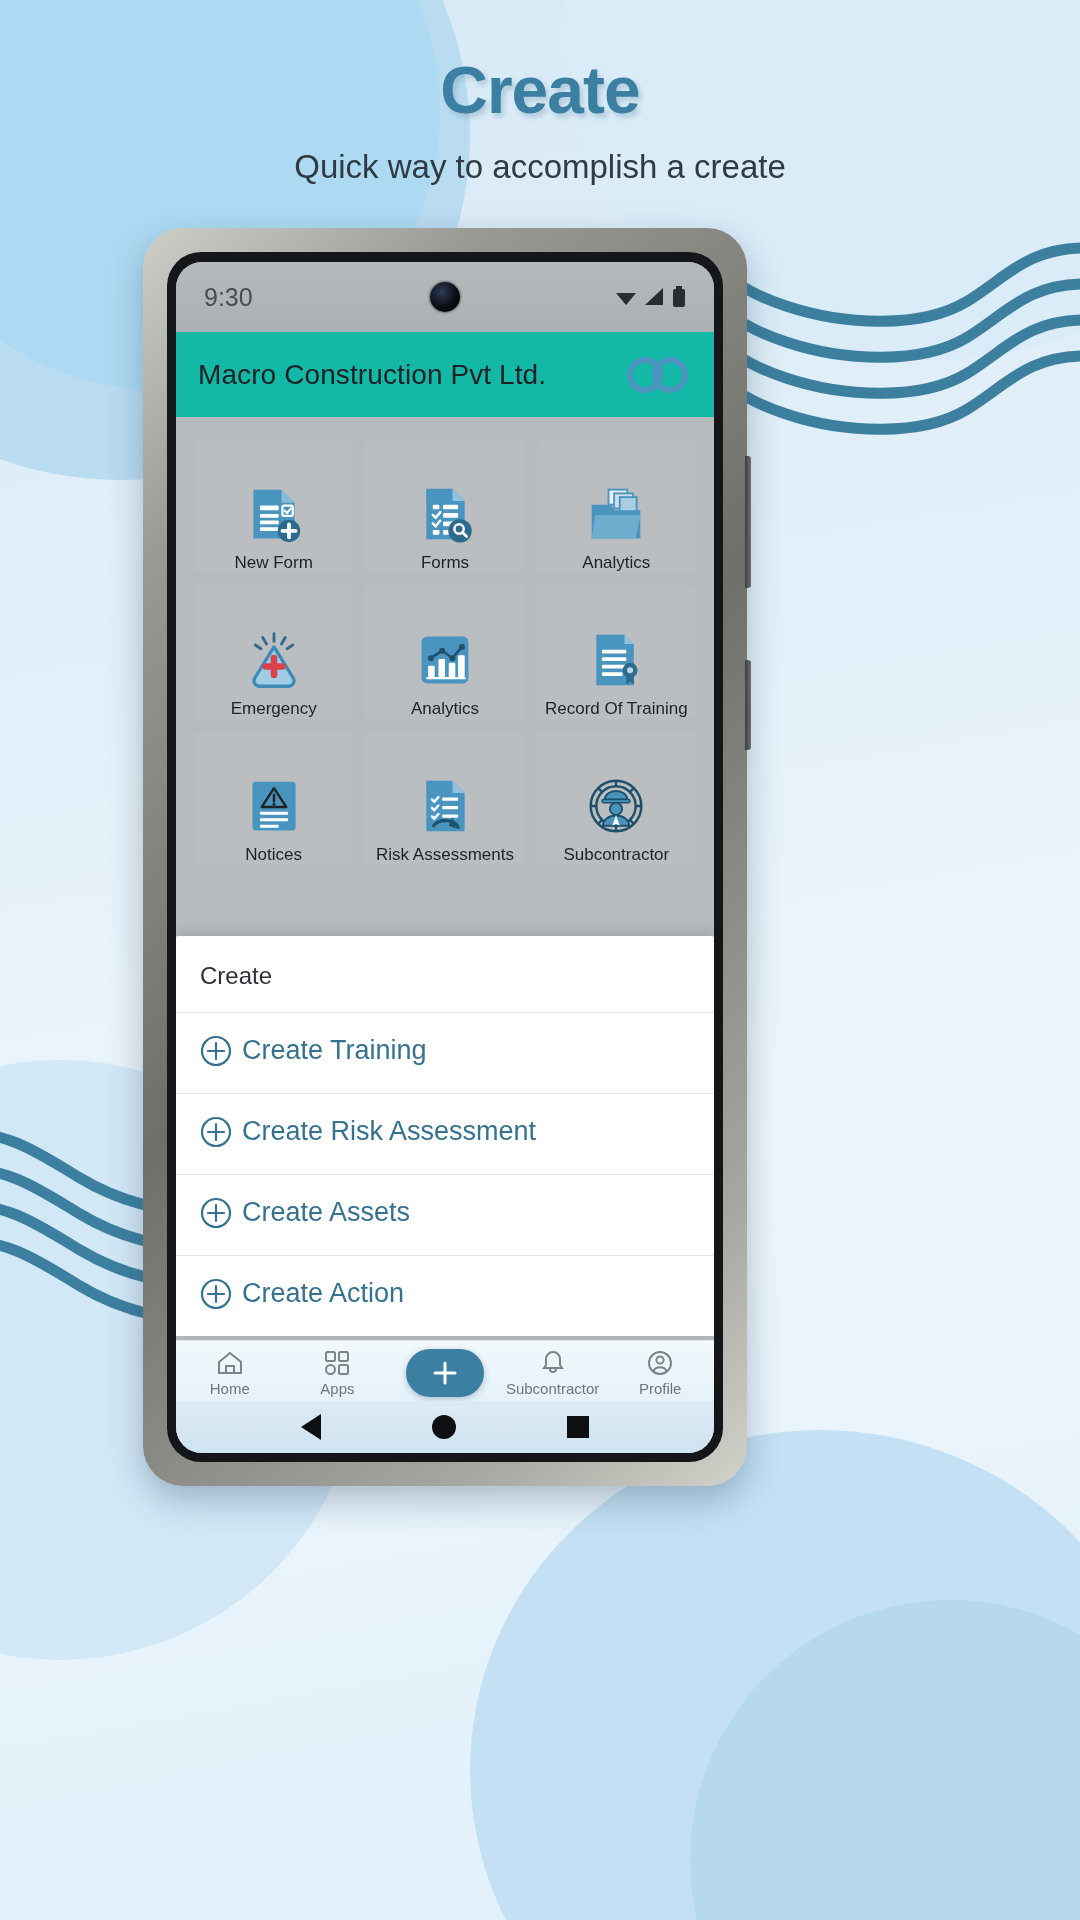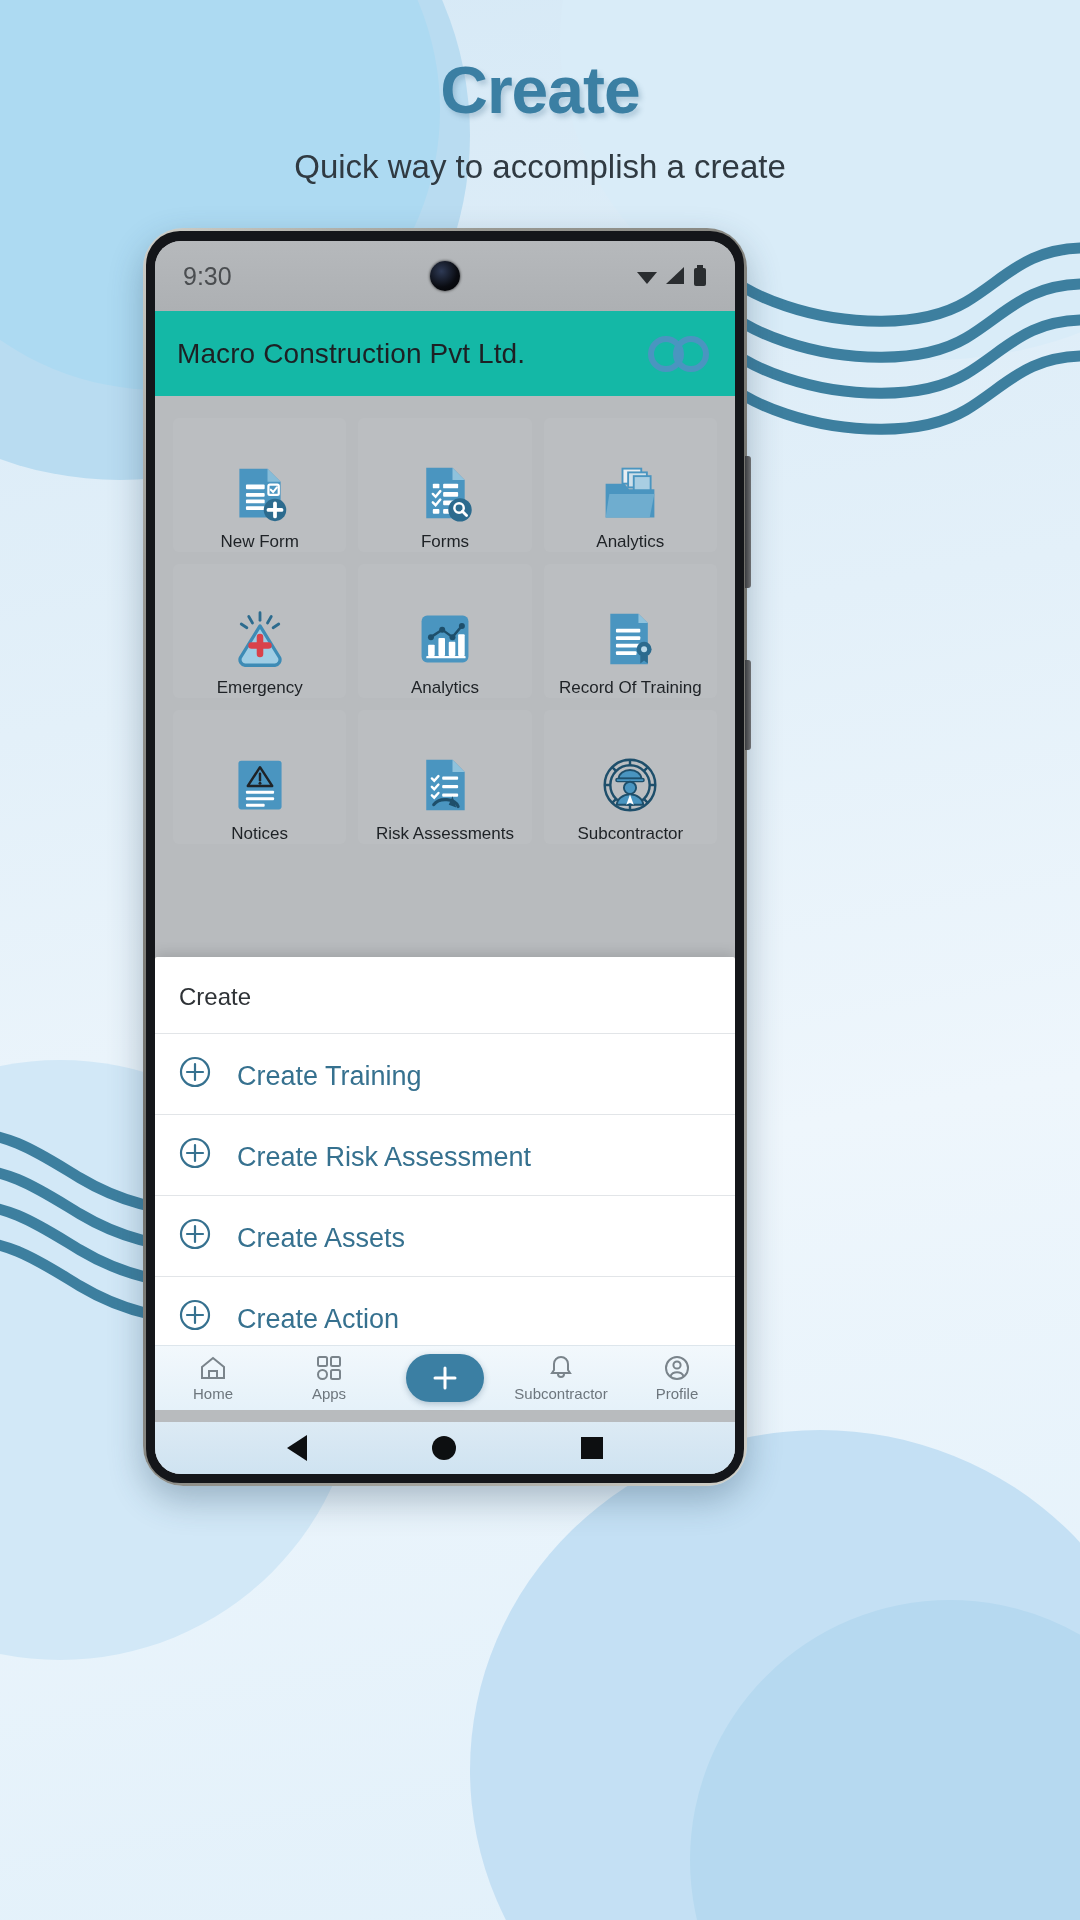--- a/index.html
+++ b/index.html
@@ -63,21 +63,21 @@
     font-size:33px; font-weight:400;
     color:#303a42;
   }
 
   
   .phone {
     position:absolute; left:143px; top:228px;
     width:604px; height:1258px;
     border-radius:40px;
     background:linear-gradient(135deg,#cfcfc9 0%,#9a9a94 18%,#6f6f6a 50%,#a8a8a2 85%,#d2d2cb 100%);
-    padding:3px;
+    padding:24px;
     box-shadow:0 14px 34px rgba(40,70,95,.33);
   }
   .phone-inner {
     width:100%; height:100%;
     border-radius:34px;
     background:#14161a;
     padding:10px 9px 9px 9px;
   }
   .screen {
     position:relative;
@@ -161,33 +161,33 @@
     border-top-left-radius:2px; border-top-right-radius:2px;
     box-shadow:0 -3px 14px rgba(0,0,0,.14);
     z-index:5;
   }
   .sheet-title {
     padding:26px 24px 22px 24px;
     font-size:24px; color:#2e3236;
     border-bottom:1px solid #e2e5e8;
   }
   .sheet-item {
-    display:flex; align-items:flex-end; gap:26px;
+    display:flex; align-items:flex-start; gap:10px;
     padding:22px 24px;
     border-bottom:1px solid #e2e5e8;
   }
   .sheet-item:last-child { border-bottom:none; }
   .sheet-item-label {
     font-size:27px; color:#36718f; font-weight:400;
   }
   .plus-circle { flex:0 0 auto; }
 
   
   .bottomnav {
-    position:absolute; left:0; right:0; bottom:64px; height:65px;
+    position:absolute; left:0; right:0; bottom:48px; height:65px;
     background:linear-gradient(180deg,#f2f8fc 0%,#e5f1f9 100%);
     border-top:1px solid #dde6ec;
     display:flex; align-items:center;
     z-index:6;
   }
   .nav-item {
     flex:1; display:flex; flex-direction:column;
     align-items:center; justify-content:center; gap:3px;
   }
   .nav-label { font-size:15px; color:#6d767d; }

